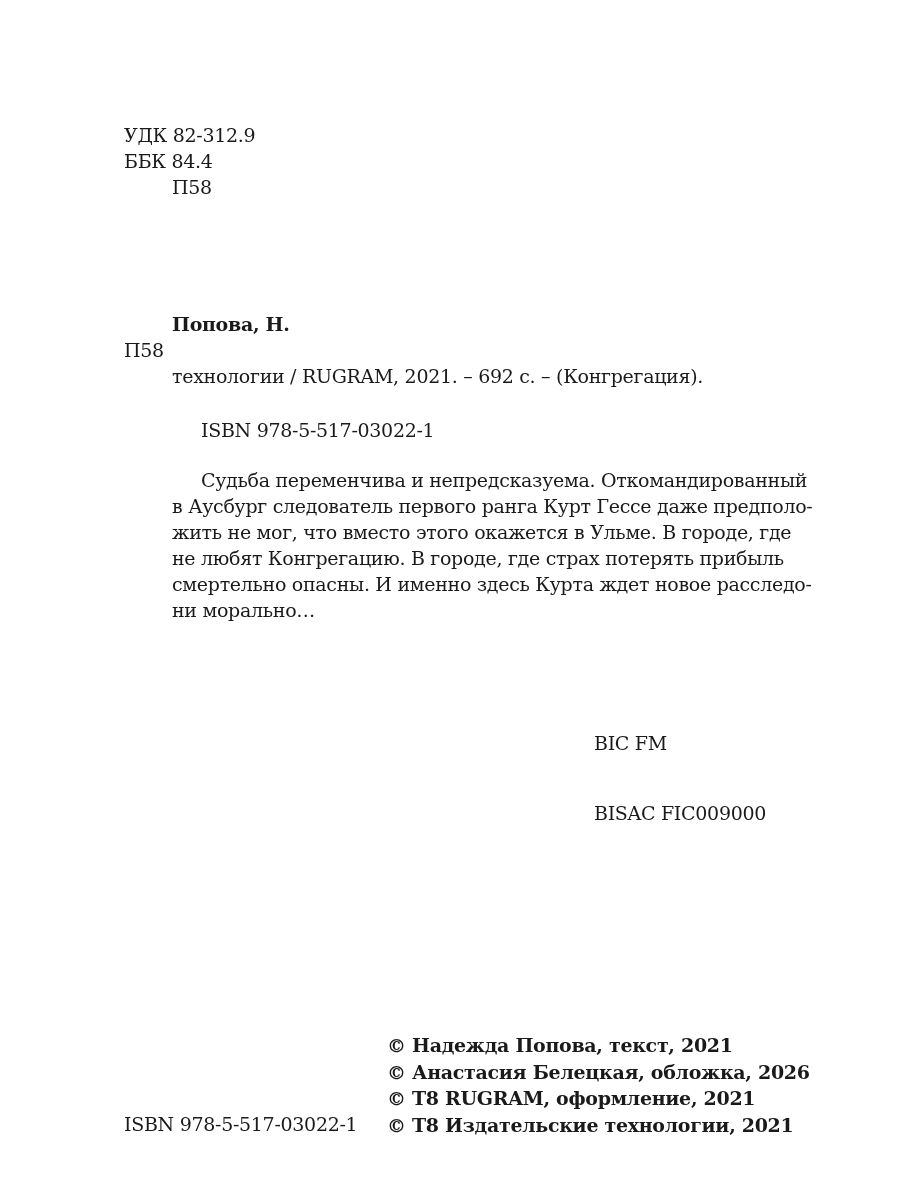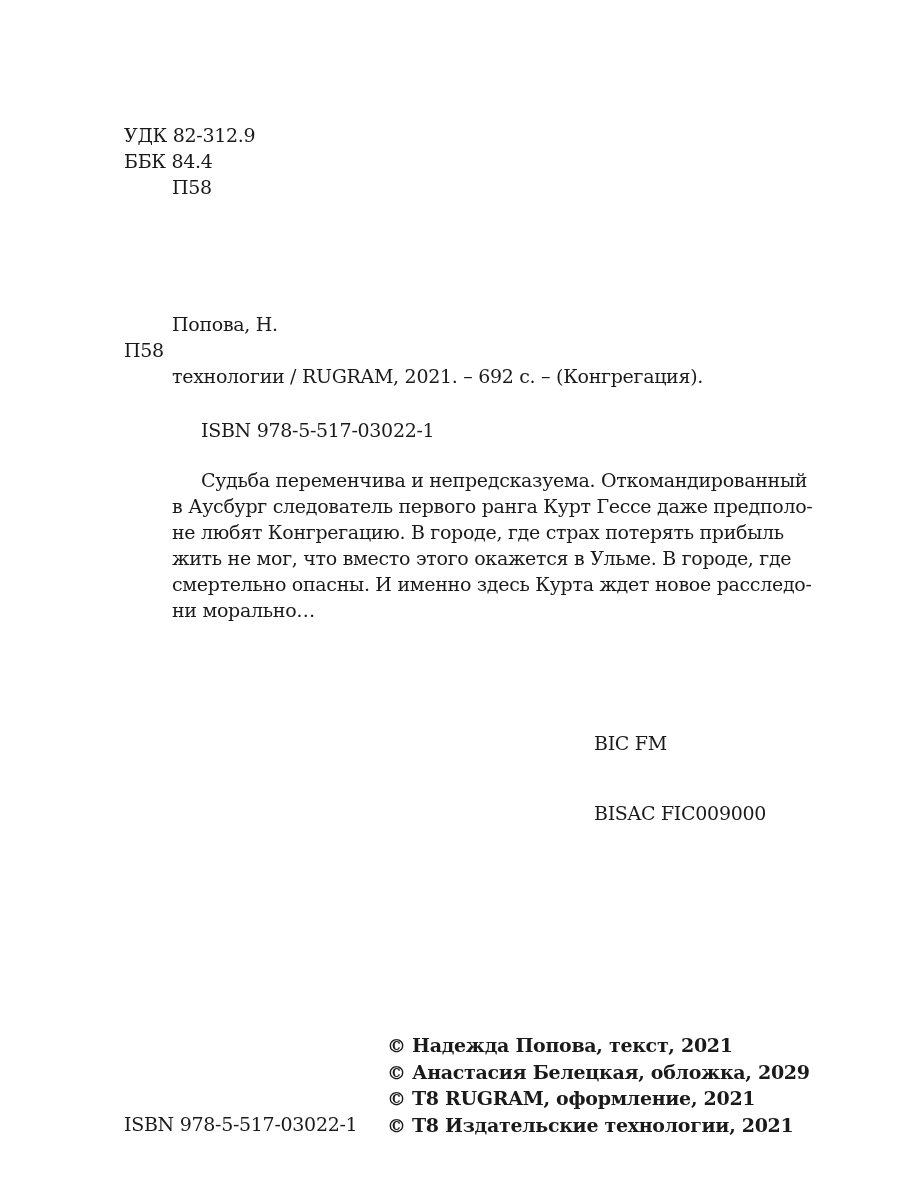--- a/index.html
+++ b/index.html
@@ -19,21 +19,21 @@
       position: absolute;
       left: 0; top: 0;
       width: 736px; height: 1200px;
     }
     .abs { position: absolute; white-space: nowrap; }
     .t {
       font-size: 19px;
       line-height: 26px;
       letter-spacing: -0.3px;
     }
-    .bold { font-weight: normal; }
+    .bold { font-weight: bold; }
 
     
     .cls { left: 124px; top: 122px; }
     .cls .line { display: block; height: 26px; }
     .cls .indent { padding-left: 48px; }
 
     
     .author { left: 172px; top: 311px; }
     .code { left: 124px; top: 337px; }
     .bib1 { left: 202px; top: 337px; }
@@ -82,33 +82,33 @@
 
   <div class="abs t bold author">Попова, Н.</div>
   <div class="abs t code">П58</div>
   <div class="abs t bib2">технологии / RUGRAM, 2021. – 692 с. – (Конгрегация).</div>
 
   <div class="abs t isbn-mid">ISBN 978-5-517-03022-1</div>
 
   <div class="abs t annot">
     <span class="ln first">Судьба переменчива и непредсказуема. Откомандированный</span>
     <span class="ln">в Аусбург следователь первого ранга Курт Гессе даже предполо-</span>
+    <span class="ln">жить не мог, что вместо этого окажется в Ульме. В городе, где</span>
     <span class="ln">не любят Конгрегацию. В городе, где страх потерять прибыль</span>
-    <span class="ln">жить не мог, что вместо этого окажется в Ульме. В городе, где</span>
     <span class="ln">смертельно опасны. И именно здесь Курта ждет новое расследо-</span>
     <span class="ln last">ни морально…</span>
   </div>
 
   <div class="abs t bic">
     <span class="line">BIC FM</span>
     <span class="line">BISAC FIC009000</span>
   </div>
 
   <div class="abs t copy">
     <span class="line">© Надежда Попова, текст, 2021</span>
-    <span class="line">© Анастасия Белецкая, обложка, 2029</span>
+    <span class="line">© Анастасия Белецкая, обложка, 2026</span>
     <span class="line">© Т8 RUGRAM, оформление, 2021</span>
     <span class="line">© Т8 Издательские технологии, 2021</span>
   </div>
 
   <div class="abs t isbn-bottom">ISBN 978-5-517-03022-1</div>
 
 </div>
 
 </body></html>

